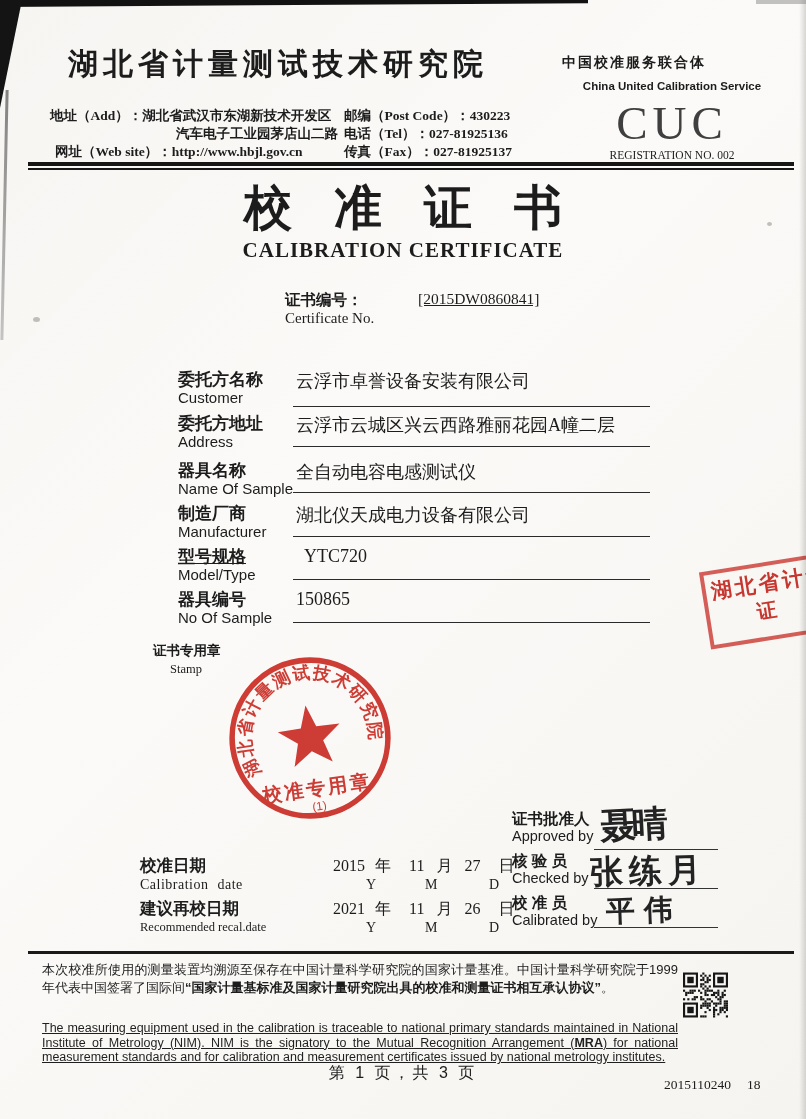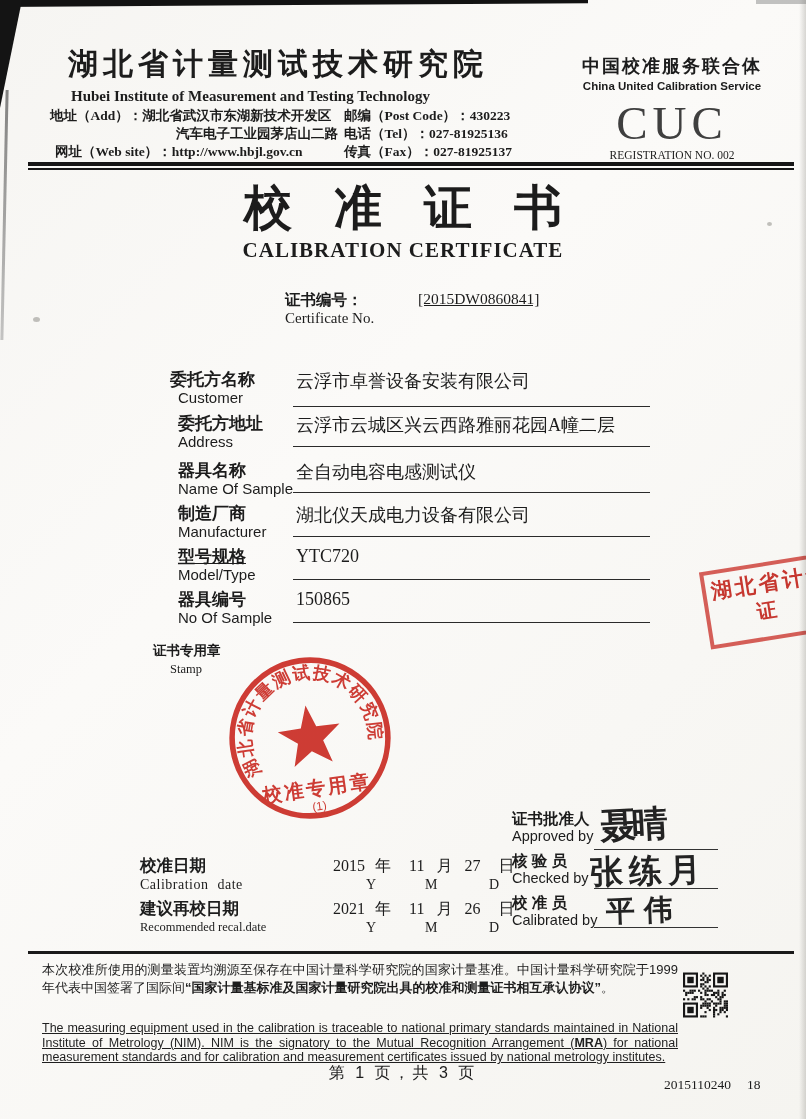--- a/index.html
+++ b/index.html
@@ -18,22 +18,22 @@
   .scan-top-right { left:756px; top:0; width:50px; height:4px; background:#888; opacity:.5; }
   .scan-right-edge { right:0; top:0; width:7px; height:1119px;
                      background:linear-gradient(to left, rgba(120,118,112,.28), rgba(120,118,112,0)); }
   .speck { background:#9a9892; border-radius:50%; opacity:.6; }
 
   
   .inst-cn { left:68px; top:44px; width:500px; font-family:"Liberation Serif", serif;
              font-size:30px; font-weight:700; letter-spacing:5px; white-space:nowrap; }
   .inst-en { left:71px; top:88px; font-family:"Liberation Serif", serif; font-size:15px; font-weight:600; }
   .contact { font-family:"Liberation Serif", serif; font-size:13.5px; font-weight:600; white-space:nowrap; }
-  .cuc-cn { left:562px; top:54px; width:220px; text-align:center; font-family:"Liberation Serif", serif;
-            font-size:18px; font-weight:800; letter-spacing:2px; }
+  .cuc-cn { left:562px; top:54px; width:220px; text-align:left; font-family:"Liberation Serif", serif;
+            font-size:14px; font-weight:800; letter-spacing:2px; }
   .cuc-en { left:562px; top:80px; width:220px; text-align:center; font-size:11.5px; font-weight:700; }
   .cuc-logo { left:562px; top:96px; width:220px; text-align:center; font-family:"Liberation Serif", serif;
               font-size:47px; font-weight:400; letter-spacing:5px; color:#3f3f3f; }
   .cuc-reg { left:562px; top:149px; width:220px; text-align:center; font-family:"Liberation Serif", serif;
              font-size:11.5px; }
   .header-rule { left:28px; top:162px; width:766px; height:8px;
                  border-top:4px solid #161616; border-bottom:2px solid #161616; }
 
   
   .doc-title { left:0; top:176px; width:806px; text-align:center; font-family:"Liberation Serif", serif;
@@ -101,21 +101,20 @@
 
   <div class="abs scan-top"></div>
   <div class="abs scan-corner"></div>
   <div class="abs scan-left-line"></div>
   <div class="abs scan-top-right"></div>
   <div class="abs scan-right-edge"></div>
   <div class="abs speck" style="left:33px;top:317px;width:7px;height:5px;"></div>
   <div class="abs speck" style="left:767px;top:222px;width:5px;height:4px;"></div>
 
   <div class="abs inst-cn">湖北省计量测试技术研究院</div>
-  <div class="abs inst-en">Hubei Institute of Measurement and Testing Technology</div>
 
   <div class="abs contact" style="left:50px;top:107px;">
     <span>地址（Add）：</span><span>湖北省武汉市东湖新技术开发区</span>
   </div>
   <div class="abs contact" style="left:176px;top:125px;">
     <span>汽车电子工业园茅店山二路</span>
   </div>
   <div class="abs contact" style="left:55px;top:143px;">
     <span>网址（Web site）：</span><span>http://www.hbjl.gov.cn</span>
   </div>
@@ -136,21 +135,21 @@
 
   <div class="abs header-rule"></div>
 
   <div class="abs doc-subtitle">CALIBRATION CERTIFICATE</div>
   <div class="abs doc-title">校准证书</div>
 
   <div class="abs certno-cn">证书编号：</div>
   <div class="abs certno-en">Certificate No.</div>
   <div class="abs certno-val">[2015DW0860841]</div>
 
-  <div class="abs f-label-cn" style="left:170px;top:368px;">委托方名称</div>
+  <div class="abs f-label-cn" style="left:178px;top:368px;">委托方名称</div>
   <div class="abs f-label-en" style="left:178px;top:389px;">Customer</div>
   <div class="abs f-value" style="left:296px;top:369px;">云浮市卓誉设备安装有限公司</div>
   <div class="abs f-line" style="top:406px;"></div>
 
   <div class="abs f-label-cn" style="left:178px;top:412px;">委托方地址</div>
   <div class="abs f-label-en" style="left:178px;top:433px;">Address</div>
   <div class="abs f-value" style="left:296px;top:413px;">云浮市云城区兴云西路雅丽花园A幢二层</div>
   <div class="abs f-line" style="top:446px;"></div>
 
   <div class="abs f-label-cn" style="left:178px;top:459px;">器具名称</div>
@@ -158,21 +157,21 @@
   <div class="abs f-value" style="left:296px;top:460px;">全自动电容电感测试仪</div>
   <div class="abs f-line" style="top:492px;"></div>
 
   <div class="abs f-label-cn" style="left:178px;top:502px;">制造厂商</div>
   <div class="abs f-label-en" style="left:178px;top:523px;">Manufacturer</div>
   <div class="abs f-value" style="left:296px;top:503px;">湖北仪天成电力设备有限公司</div>
   <div class="abs f-line" style="top:536px;"></div>
 
   <div class="abs f-label-cn" style="left:178px;top:545px;text-decoration:underline;">型号规格</div>
   <div class="abs f-label-en" style="left:178px;top:566px;">Model/Type</div>
-  <div class="abs f-value" style="left:296px;top:546px;text-align:right;">YTC720</div>
+  <div class="abs f-value" style="left:304px;top:546px;text-align:right;">YTC720</div>
   <div class="abs f-line" style="top:579px;"></div>
 
   <div class="abs f-label-cn" style="left:178px;top:588px;">器具编号</div>
   <div class="abs f-label-en" style="left:178px;top:609px;">No Of Sample</div>
   <div class="abs f-value" style="left:296px;top:589px;">150865</div>
   <div class="abs f-line" style="top:622px;"></div>
 
   <div class="abs side-stamp">
     <div class="side-stamp-box">
       <div class="side-stamp-l1">湖北省计量</div>

